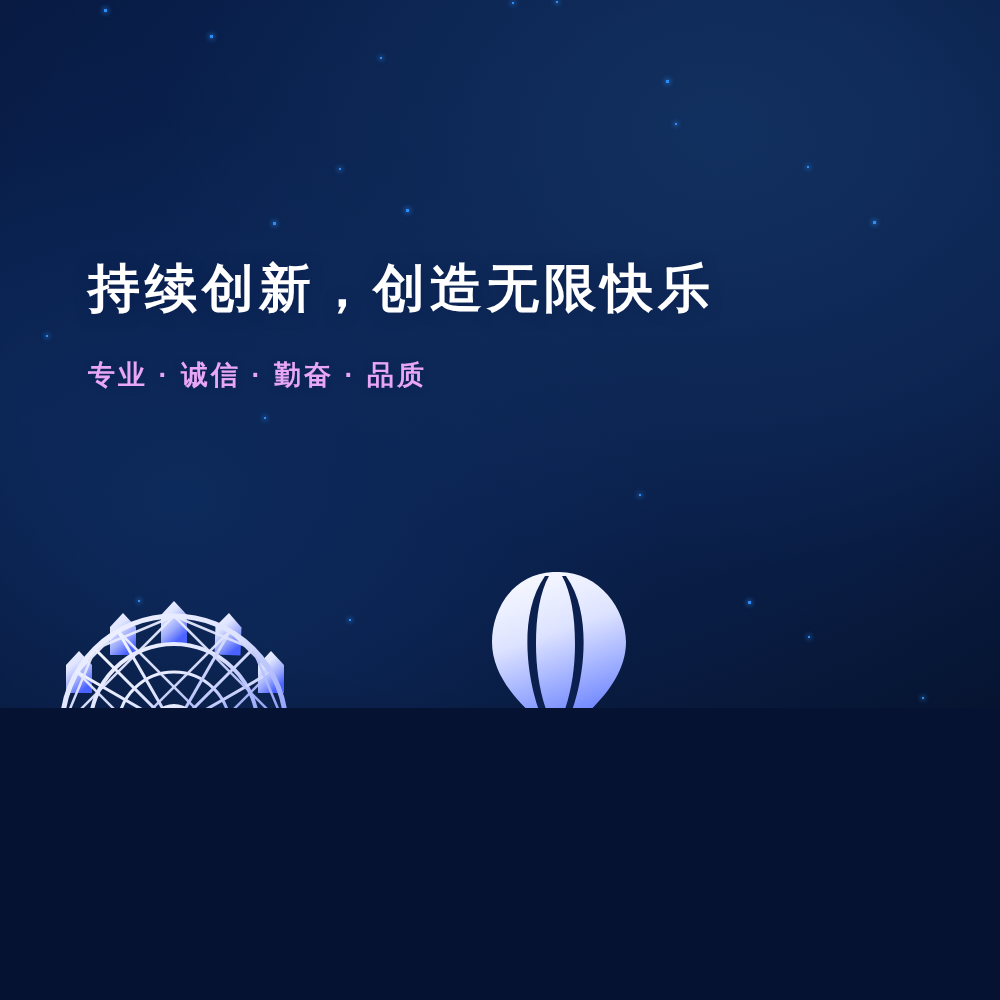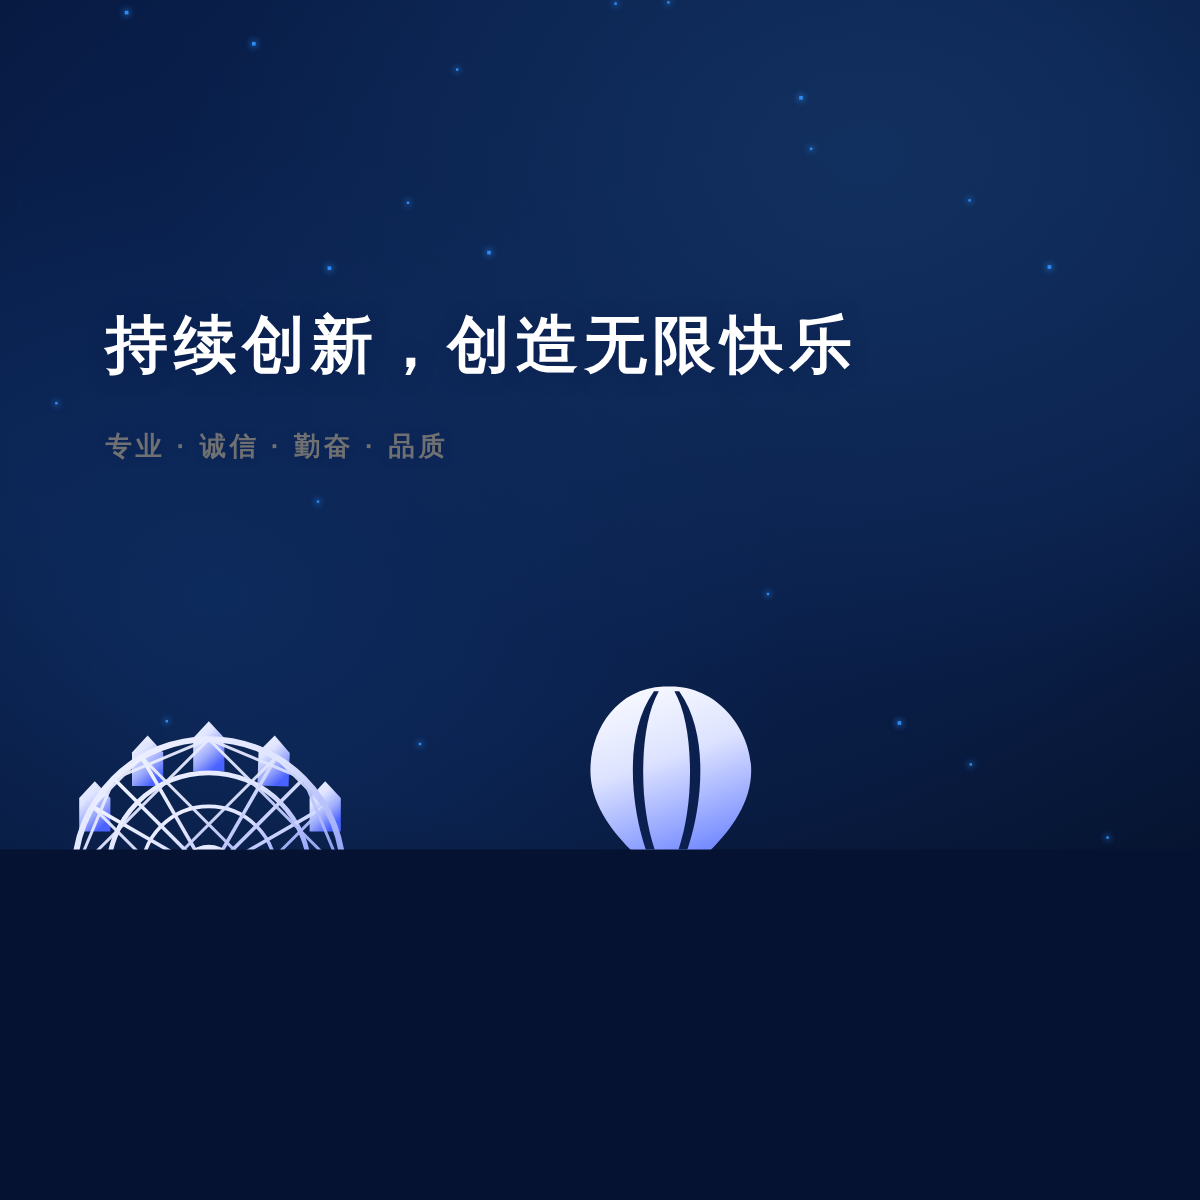--- a/index.html
+++ b/index.html
@@ -32,21 +32,21 @@
   .star{position:absolute;background:#2e8cf5;box-shadow:0 0 5px 1px rgba(46,140,245,.65);}
 
   
   .copy{position:absolute;left:88px;top:258px;width:820px;}
   .headline{
     font-size:52px;line-height:1.18;font-weight:700;color:#ffffff;
     letter-spacing:5px;white-space:nowrap;
     text-shadow:0 2px 14px rgba(10,30,80,.7);
   }
   .subline{
-    margin-top:38px;font-size:22px;font-weight:700;color:#737373;
+    margin-top:38px;font-size:27px;font-weight:700;color:#f0abfc;
     letter-spacing:3px;white-space:nowrap;opacity:.97;
     text-shadow:0 1px 8px rgba(10,30,80,.6);
   }
 
   
   .park{position:absolute;left:0;top:540px;width:1000px;height:310px;}
   .park svg{display:block;width:1000px;height:310px;}
 
   
   .wave{position:absolute;left:0;top:760px;width:1000px;height:240px;overflow:hidden;}

